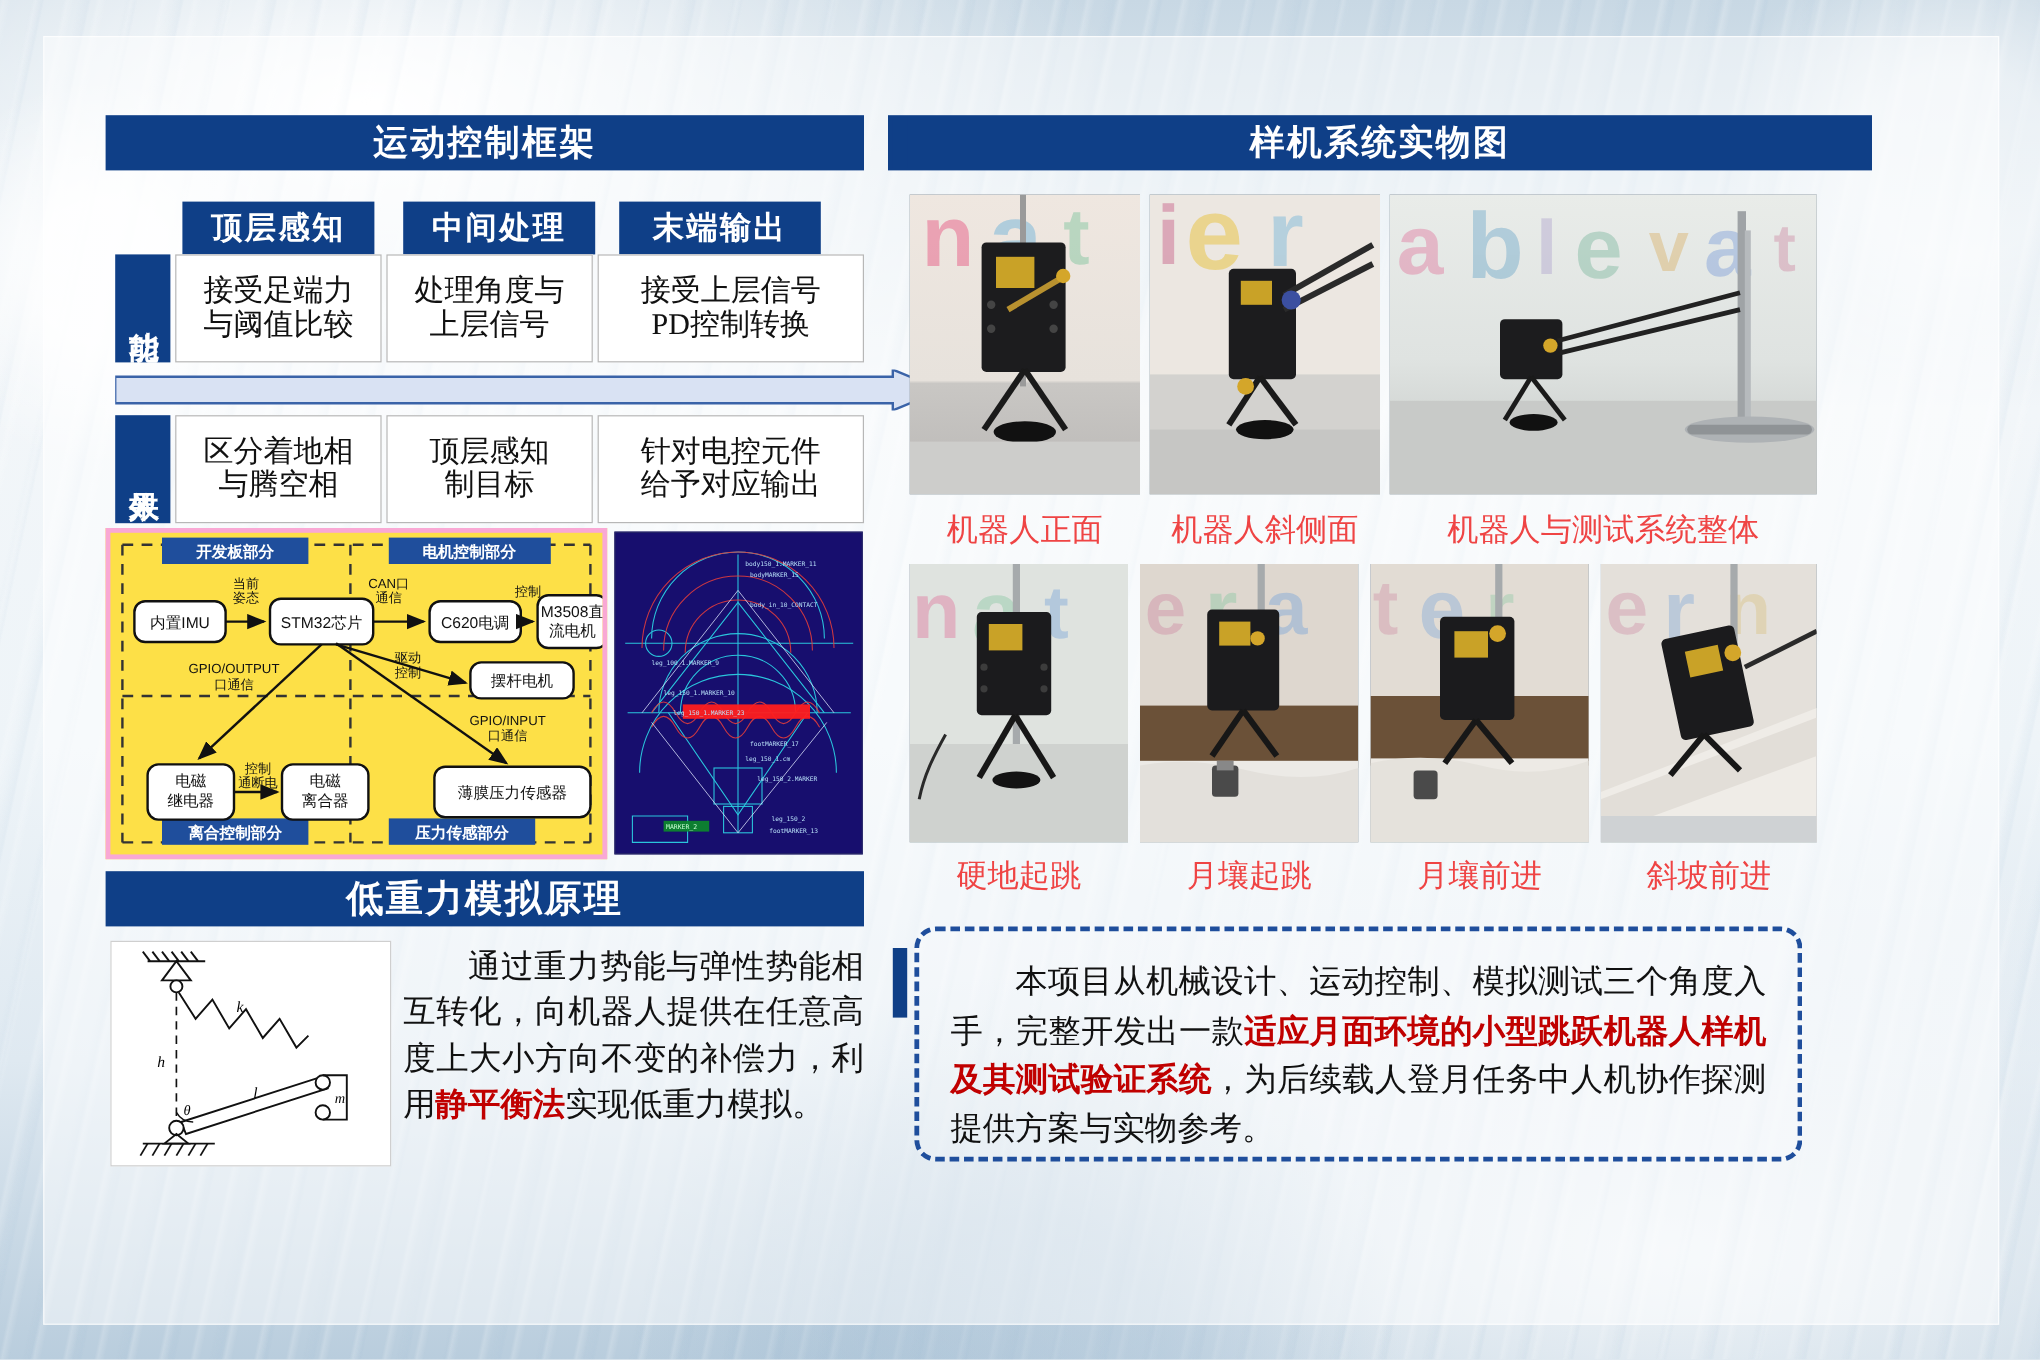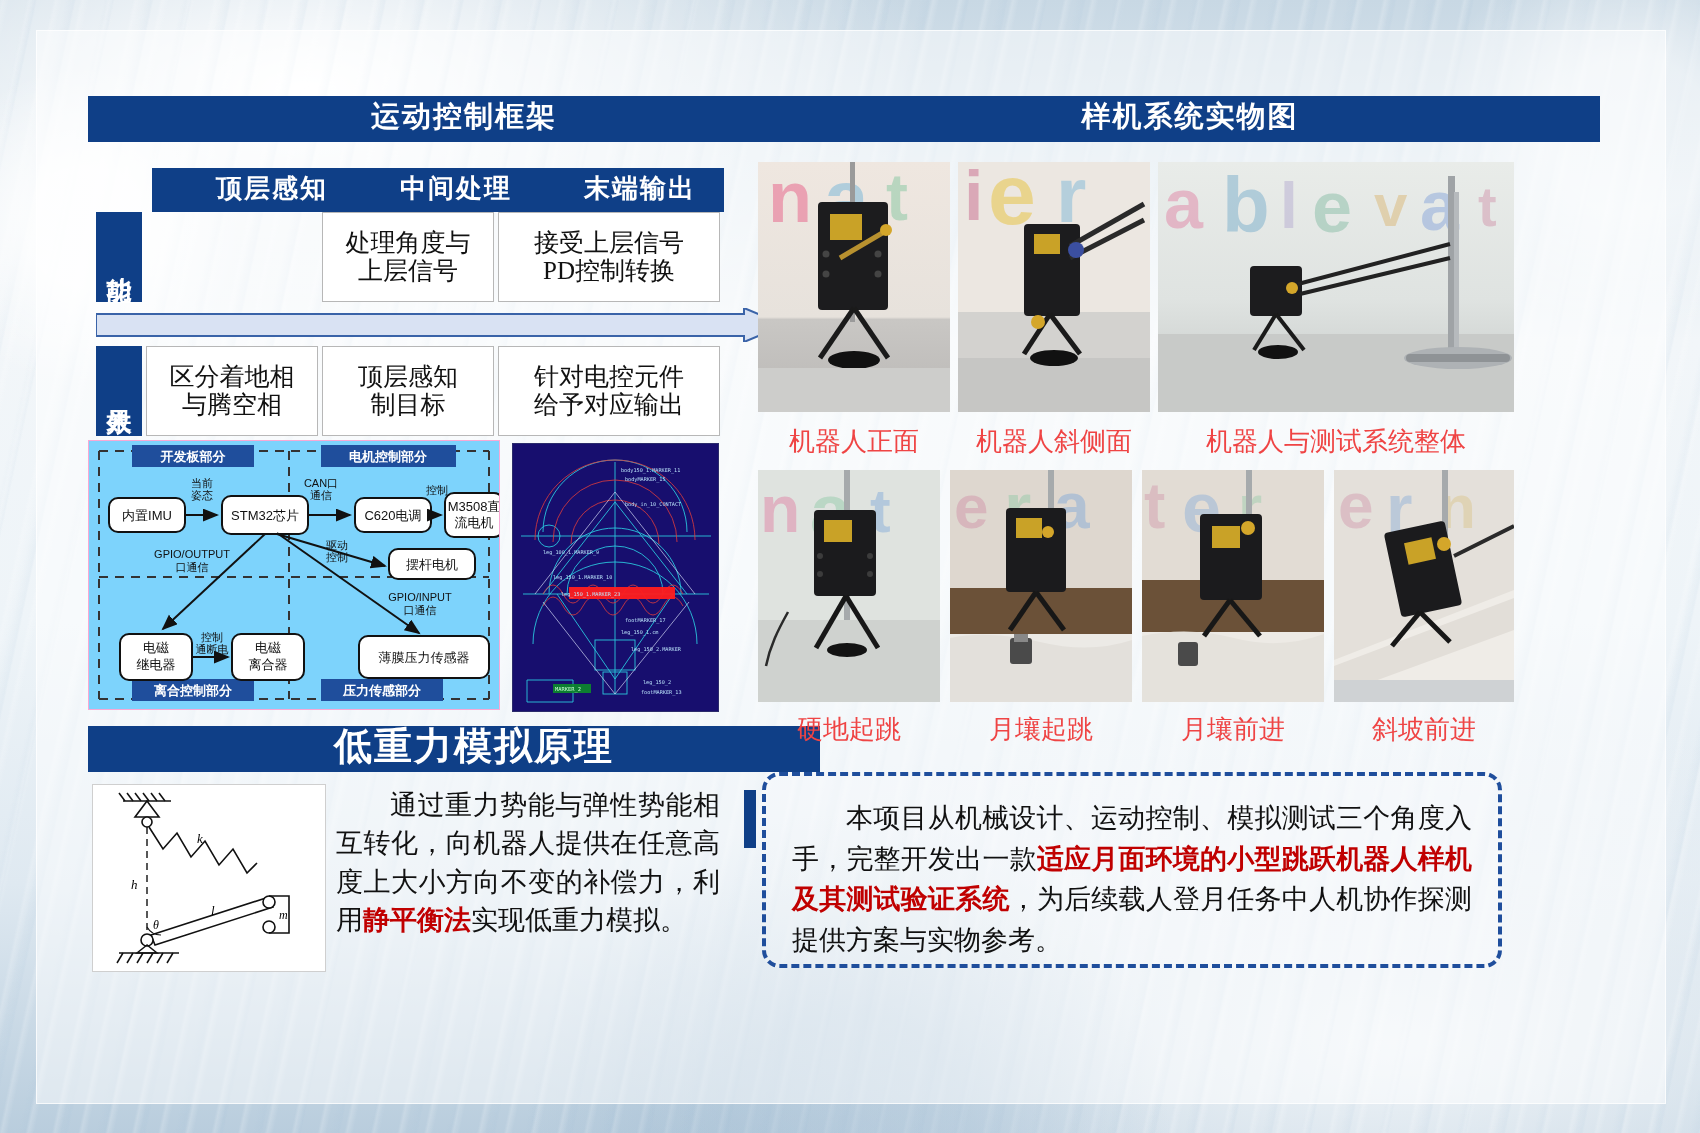--- a/index.html
+++ b/index.html
@@ -20,21 +20,21 @@
     opacity:.55;}
   .ice2{position:absolute;inset:0;pointer-events:none;
     background:
       radial-gradient(circle at 5% 20%, rgba(255,255,255,.8) 0 60px, rgba(255,255,255,0) 160px),
       radial-gradient(circle at 96% 12%, rgba(255,255,255,.55) 0 80px, rgba(255,255,255,0) 200px),
       radial-gradient(circle at 50% 100%, rgba(150,180,205,.35) 0 120px, rgba(150,180,205,0) 320px);}
 
   .card{position:absolute;left:36px;top:30px;width:1628px;height:1072px;
         background:rgba(255,255,255,0.50);border:1px solid rgba(255,255,255,.75);}
   .hdr{background:#0f3f87;color:#fff;font-weight:bold;text-align:center;
-       letter-spacing:2px;font-family:Liberation Mono, monospace;padding-left:40px;}
+       letter-spacing:2px;font-family:Liberation Serif, serif;}
 
   
   #left{position:absolute;left:88px;top:96px;width:632px;}
   #title-motion{height:46px;line-height:46px;font-size:29px;}
 
   
   #matrix{position:absolute;left:88px;top:168px;width:632px;height:248px;}
   .colhead{position:absolute;height:44px;line-height:44px;font-size:26px;width:160px;}
   .ch1{left:64px;}.ch2{left:248px;}.ch3{left:428px;width:168px;}
   .rowlab{position:absolute;left:8px;width:46px;background:#0f3f87;color:#fff;
@@ -47,25 +47,25 @@
   .r2{top:178px;height:90px;}
   .c1{left:58px;width:172px;}
   .c2{left:234px;width:172px;}
   .c3{left:410px;width:222px;}
 
   
   .arrowbar{position:absolute;left:8px;top:140px;width:690px;height:34px;}
 
   
   #blockdiag{position:absolute;left:88px;top:440px;width:410px;height:268px;
-             background:#7dd3fc;border:1px solid #f9a8d4;}
+             background:#fde047;border:4px solid #f9a8d4;}
   #cad{position:absolute;left:512px;top:443px;width:205px;height:267px;
        background:#120a63;border:1px solid #2b2b6b;overflow:hidden;}
 
-  #title-lowg{position:absolute;left:88px;top:726px;width:692px;height:46px;line-height:46px;font-size:38px;}
+  #title-lowg{position:absolute;left:88px;top:726px;width:632px;height:46px;line-height:46px;font-size:31px;}
   #lowg-fig{position:absolute;left:92px;top:784px;width:232px;height:186px;background:#fff;border:1px solid #cfcfcf;}
   #lowg-text{position:absolute;left:336px;top:786px;width:384px;font-size:27px;line-height:1.42;
              color:#111;text-align:justify;text-indent:2em;}
   .red{color:#c00000;font-weight:bold;}
 
   
   #title-proto{position:absolute;left:740px;top:96px;width:820px;height:46px;line-height:46px;font-size:29px;}
   .photo{position:absolute;overflow:hidden;background:#9aa5ad;}
   .cap{position:absolute;font-size:26px;color:#ef4444;text-align:center;white-space:nowrap;}
 
@@ -89,20 +89,24 @@
 </div>
 
 <div id="matrix">
   <div class="hdr colhead ch1">顶层感知</div>
   <div class="hdr colhead ch2">中间处理</div>
   <div class="hdr colhead ch3">末端输出</div>
 
   <div class="rowlab r1">功能</div>
   <div class="rowlab r2">效果</div>
 
+  <div class="cellbox r1 c1">
+    <span>接受足端力</span>
+    <span>与阈值比较</span>
+  </div>
   <div class="cellbox r1 c2">
     <span>处理角度与</span>
     <span>上层信号</span>
   </div>
   <div class="cellbox r1 c3">
     <span>接受上层信号</span>
     <span>PD控制转换</span>
   </div>
 
   <div class="arrowbar">

